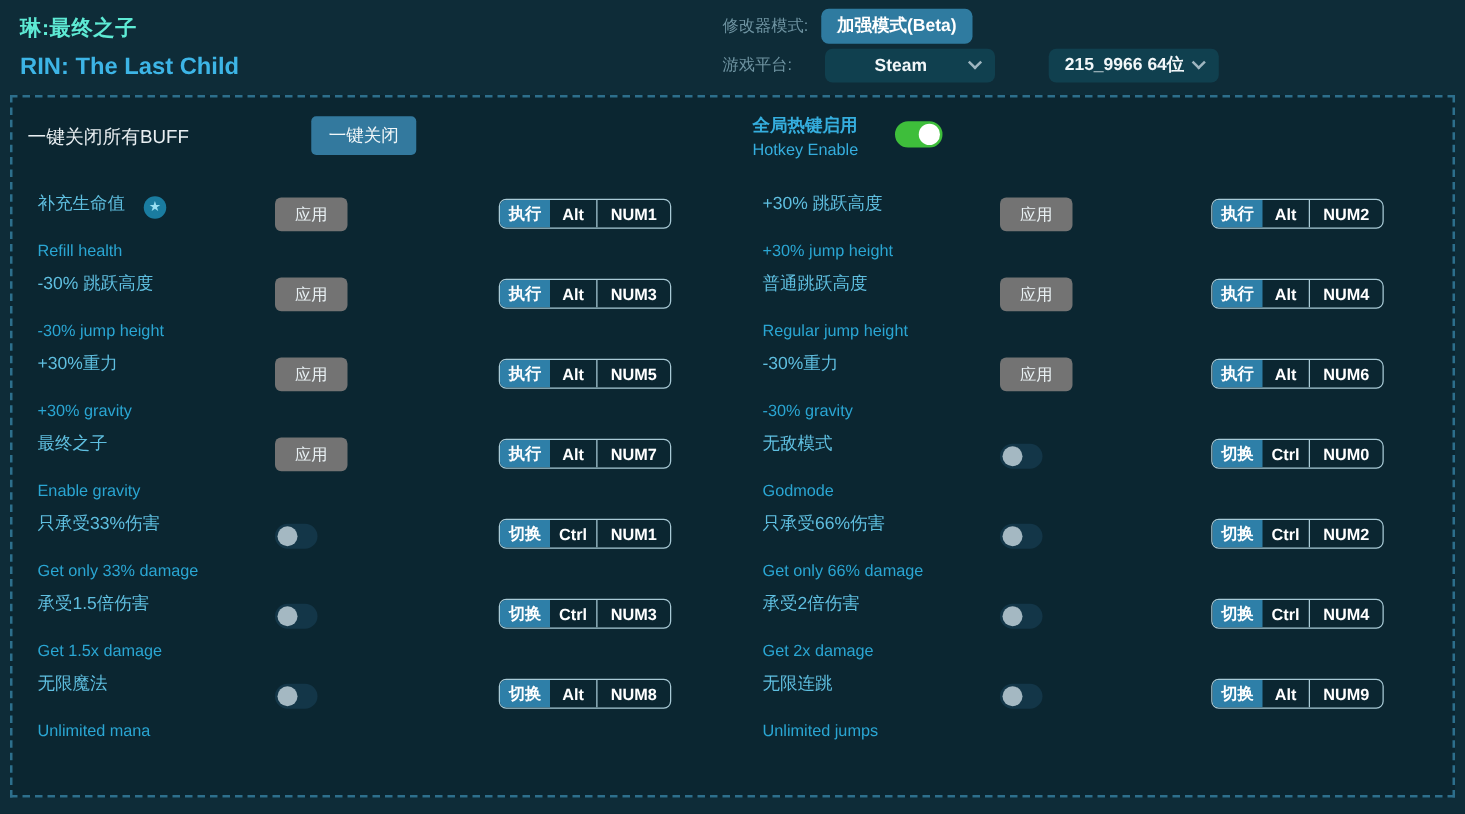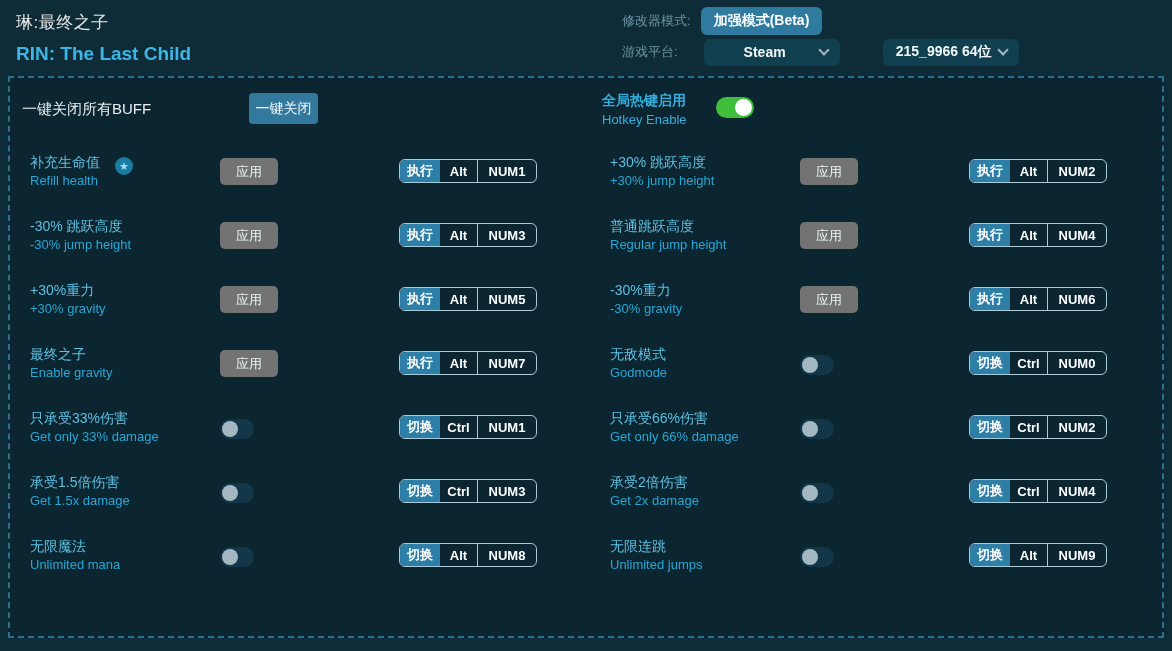--- a/index.html
+++ b/index.html
@@ -6,26 +6,26 @@
   html,body { width:1172px; height:651px; }
   body {
     position: relative;
     background: #0E2C38;
     font-family: "Liberation Sans", "DejaVu Sans", sans-serif;
     overflow: hidden;
     color: #E9EFF2;
   }
   
   .titles { position:absolute; left:16px; top:11px; }
-  .title-zh { font-size:17px; font-weight:normal; color:#e5e5e5; letter-spacing:0.5px; }
+  .title-zh { font-size:17px; font-weight:bold; color:#5eead4; letter-spacing:0.5px; }
   .title-en { font-size:19px; font-weight:bold; color:#3DB5E6; margin-top:9px; }
   .hc-row { position:absolute; display:flex; align-items:center; height:28px; }
   .hc1 { left:578px; top:7px; }
   .hc2 { left:578px; top:38px;gap:16px; }
-  .hc-label { font-size:13px; color:#6E93A1; margin-right:10px;margin-left:44px; }
+  .hc-label { font-size:13px; color:#6E93A1; margin-right:10px; }
   .mode-btn {
     height:28px; padding:0 13px; background:#2F7BA0; border:none; border-radius:6px;
     color:#ffffff; font-size:14px; font-weight:bold; cursor:pointer;
     font-family: inherit;
   }
   .dropdown {
     position:relative; width:136px; height:27px; background:#10404F; border-radius:6px;
     display:flex; align-items:center; justify-content:center; cursor:pointer;
   }
   .dropdown .dd-text { font-size:14px; font-weight:bold; color:#F2F7F9; padding-right:14px; }
@@ -34,21 +34,21 @@
     position:absolute; right:12px; top:50%; width:8px; height:8px; margin-top:-6px;
     border-left:2px solid #9FB6C0; border-bottom:2px solid #9FB6C0; transform:rotate(-45deg);
   }
   
   .panel {
     position:absolute; left:8px; top:76px; width:1156px; height:562px;
     border:2px dashed #2D6F8C; background:#0B2631;
   }
   .close-label { position:absolute; left:12px; top:22px; font-size:15px; color:#E9EFF2; }
   .close-btn {
-    position:absolute; left:239px; top:15px; width:69px; height:31px;
+    position:absolute; left:239px; top:15px; width:84px; height:31px;
     background:#33799E; border:none; border-radius:4px; color:#F2F7F9; font-size:14px;
     cursor:pointer; font-family:inherit;
   }
   .hke { position:absolute; left:592px; top:14px; }
   .hke-zh { font-size:14px; font-weight:bold; color:#35AEDE; }
   .hke-en { font-size:13px; color:#35AEDE; margin-top:2px; }
   
   .toggle { position:absolute; border-radius:999px; cursor:pointer; }
   .toggle .knob { position:absolute; top:2px; border-radius:50%; }
   .toggle.main { left:706px; top:19px; width:38px; height:21px; }
@@ -60,21 +60,21 @@
   .toggle.sm.off { background:#133648; }
   .toggle.sm.off .knob { left:2px; }
   
   .cheat { position:absolute; height:64px; }
   .col-l { left:12px;  width:566px; }
   .col-r { left:592px; width:556px; }
   .row-0{top:70px} .row-1{top:134px} .row-2{top:198px} .row-3{top:262px}
   .row-4{top:326px} .row-5{top:390px} .row-6{top:454px}
   .names { position:absolute; left:8px; top:6px; }
   .zh { font-size:14px; color:#5FBFE0; }
-  .en { font-size:13px; color:#2AA6D3; margin-top:1px; }
+  .en { font-size:13px; color:#2AA6D3; margin-top:21px; }
   .star {
     position:absolute; left:93px; top:9px; width:18px; height:18px; border-radius:50%;
     background:#1A7CA0; color:#9ADFF2; font-size:11px; line-height:18px; text-align:center;
   }
   .apply {
     position:absolute; left:198px; top:10px; width:58px; height:27px;
     background:#737373; border:none; border-radius:5px; color:#EAF2F5; font-size:13px;
     cursor:pointer; font-family:inherit;
   }
   .hotkey {

